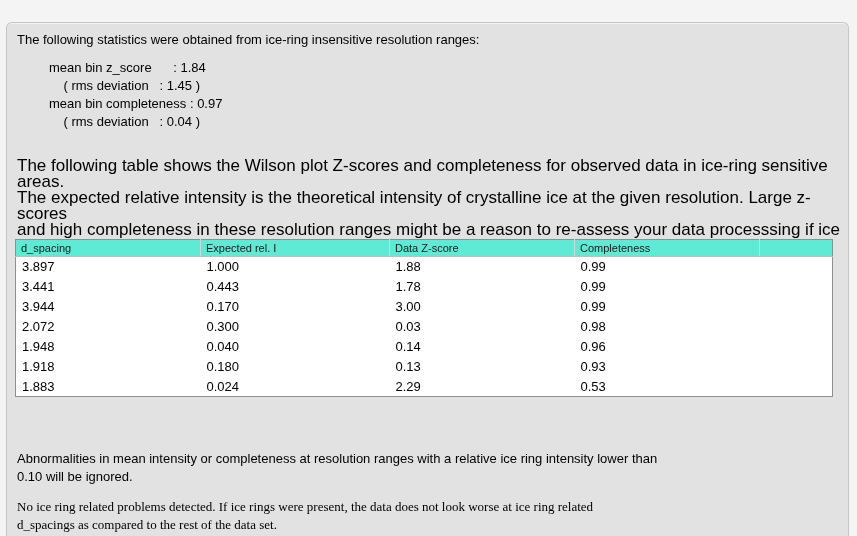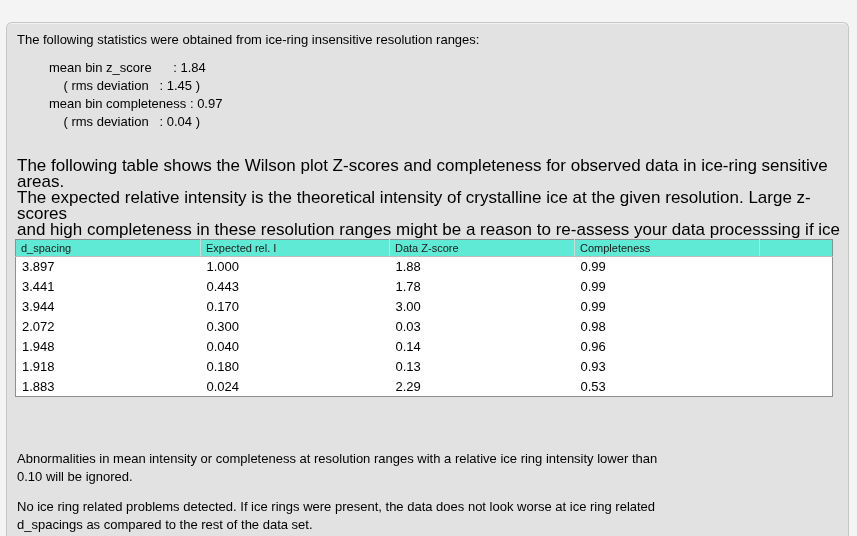--- a/index.html
+++ b/index.html
@@ -85,20 +85,21 @@
     font-size: 13px;
     line-height: 18px;
     white-space: pre-line;
   }
   .conclusion-text {
     position: absolute;
     left: 10px; top: 475px;
     font-size: 13px;
     line-height: 18px;
     white-space: pre-line;
+    font-family: Liberation Serif, serif;
   }
 </style>
 </head>
 <body>
 
 <div class="group-label">Ice ring related problems</div>
 
 <div class="groupbox">
 
   <div class="intro-text">The following statistics were obtained from ice-ring insensitive resolution ranges:</div>

